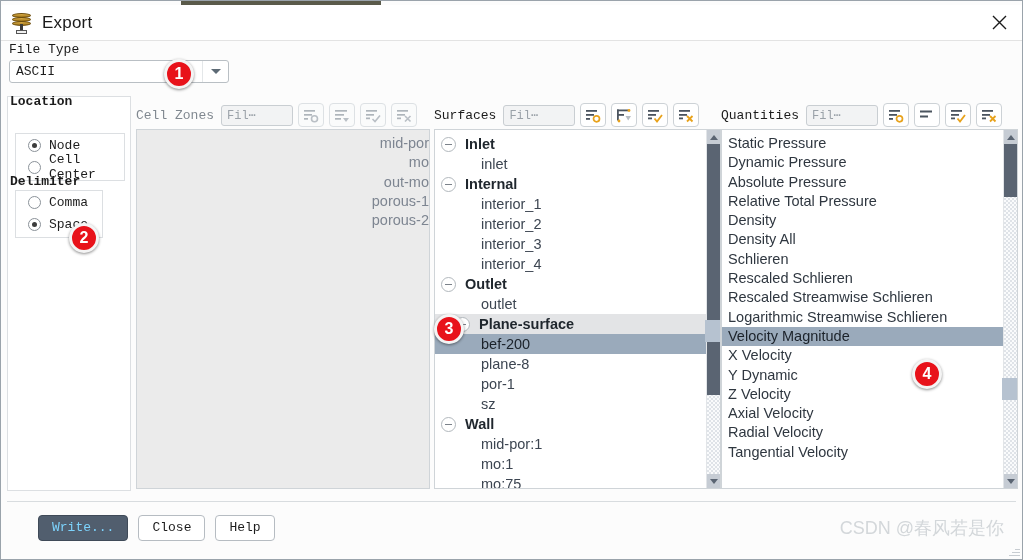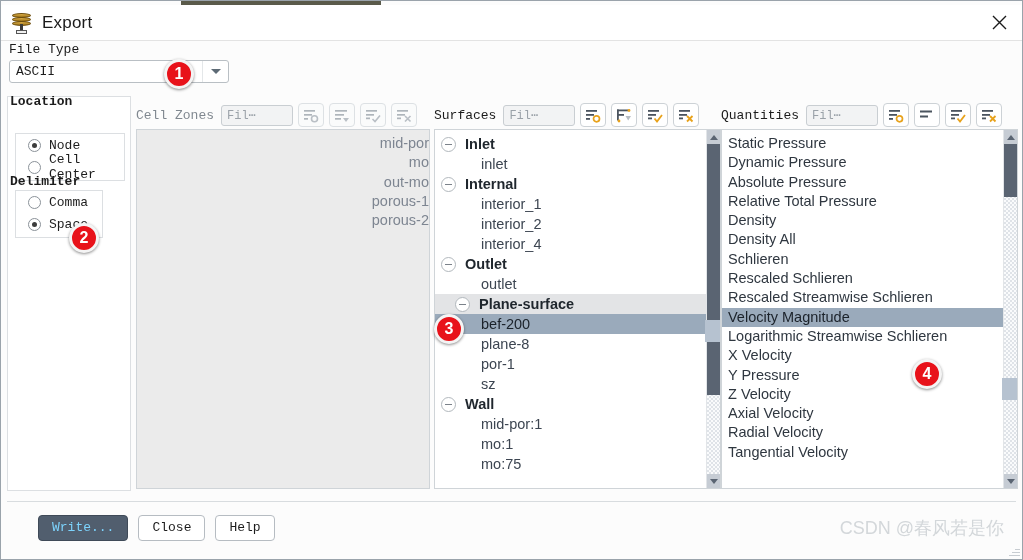--- a/index.html
+++ b/index.html
@@ -403,20 +403,21 @@
           <span class="expander"></span>
           <span>Inlet</span>
         </div>
         <div class="trow child">inlet</div>
         <div class="trow group">
           <span class="expander"></span>
           <span>Internal</span>
         </div>
         <div class="trow child">interior_1</div>
         <div class="trow child">interior_2</div>
+        <div class="trow child">interior_3</div>
         <div class="trow child">interior_4</div>
         <div class="trow group">
           <span class="expander"></span>
           <span>Outlet</span>
         </div>
         <div class="trow child">outlet</div>
         <div class="trow group hl">
           <span class="expander"></span>
           <span>Plane-surface</span>
         </div>
@@ -485,24 +486,24 @@
     <div class="list-inner" id="quantities-items" style="padding-top:4px;">
         <div class="qrow">Static Pressure</div>
         <div class="qrow">Dynamic Pressure</div>
         <div class="qrow">Absolute Pressure</div>
         <div class="qrow">Relative Total Pressure</div>
         <div class="qrow">Density</div>
         <div class="qrow">Density All</div>
         <div class="qrow">Schlieren</div>
         <div class="qrow">Rescaled Schlieren</div>
         <div class="qrow">Rescaled Streamwise Schlieren</div>
+        <div class="qrow">Logarithmic Streamwise Schlieren</div>
         <div class="qrow sel">Velocity Magnitude</div>
-        <div class="qrow">Logarithmic Streamwise Schlieren</div>
         <div class="qrow">X Velocity</div>
-        <div class="qrow">Y Pressure</div>
+        <div class="qrow">Y Dynamic</div>
         <div class="qrow">Z Velocity</div>
         <div class="qrow">Axial Velocity</div>
         <div class="qrow">Radial Velocity</div>
         <div class="qrow">Tangential Velocity</div>
       </div>
     <div class="sbar">
       <div class="sb-arrow up">
           <span class="sb-tri-up"></span>
         </div>
       <div class="sb-track">

